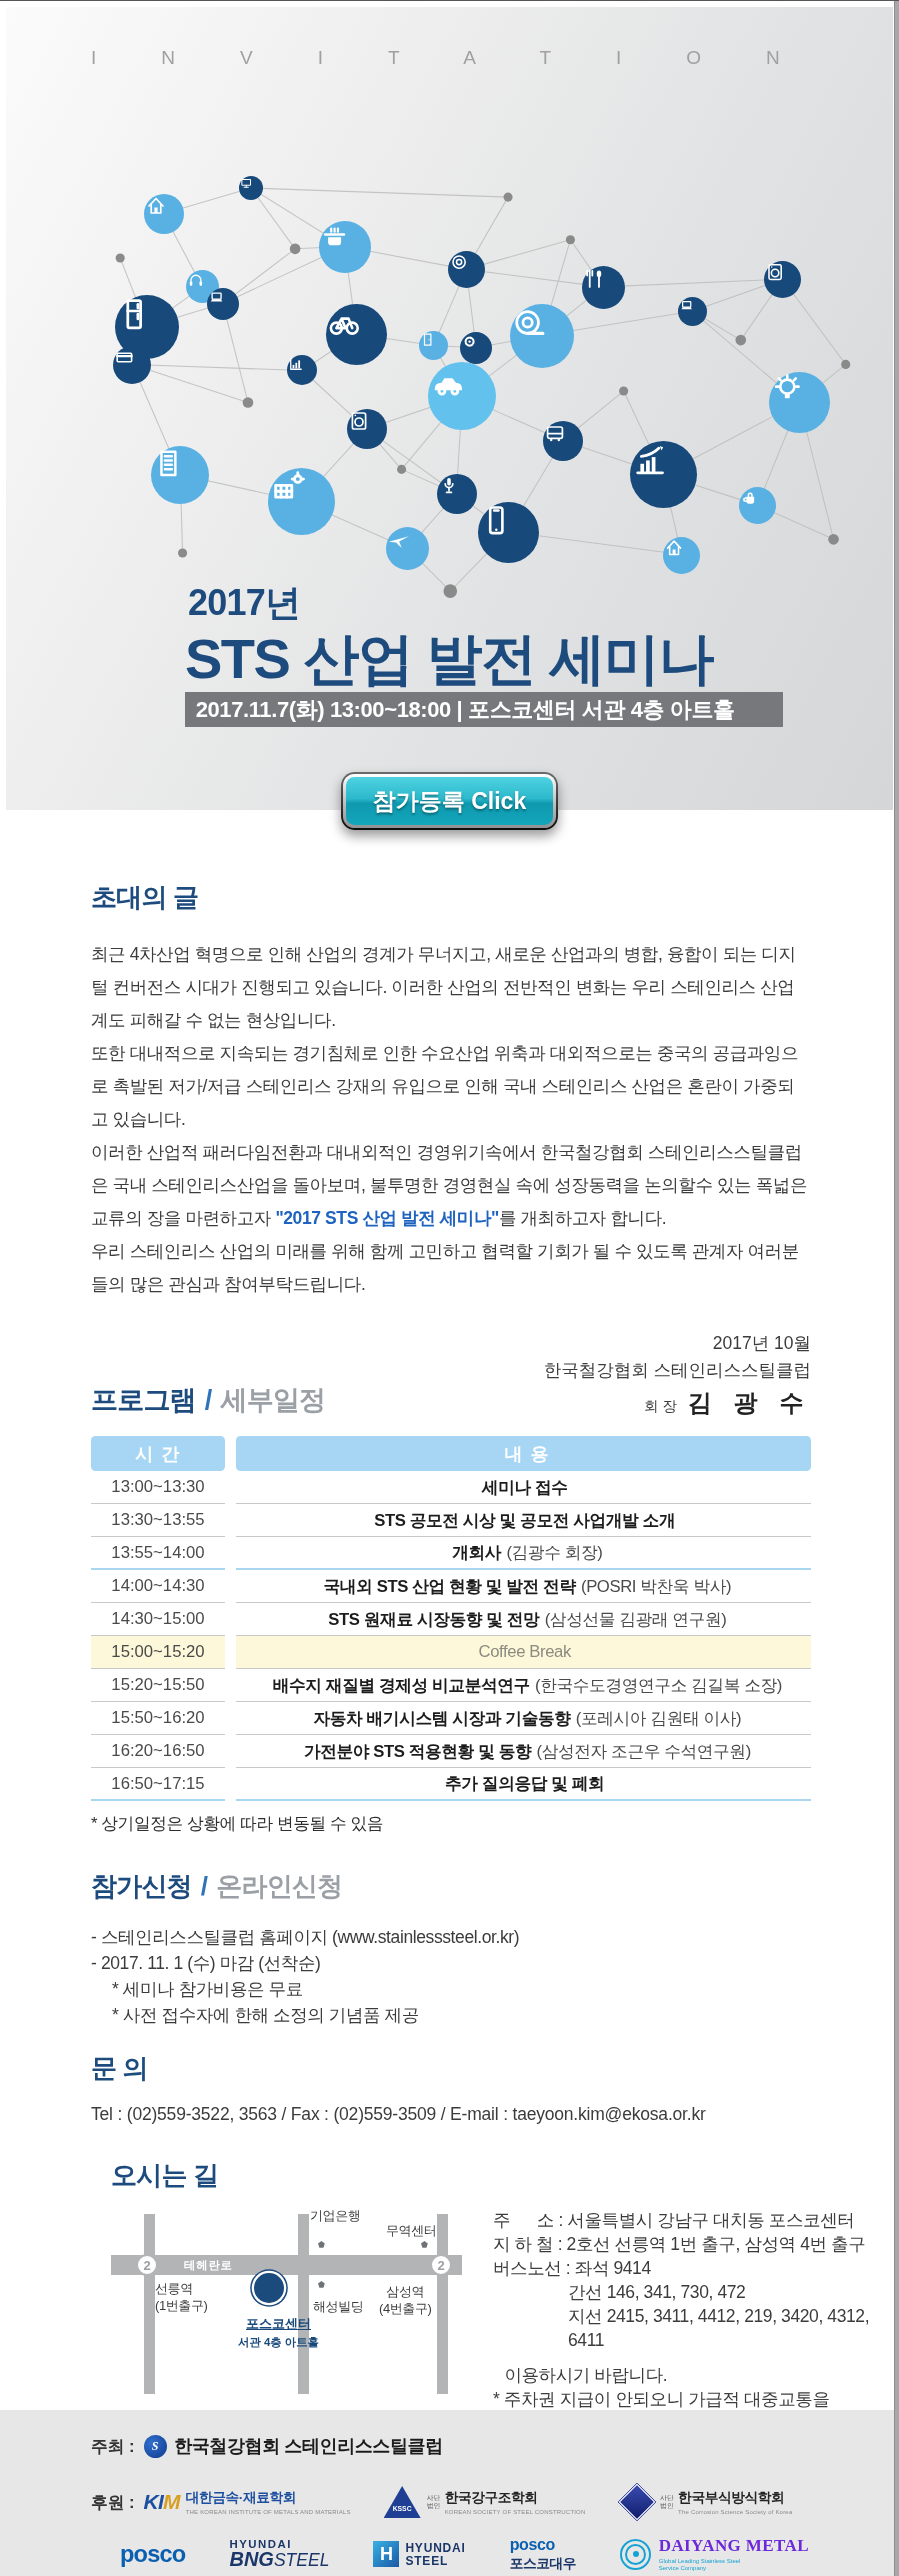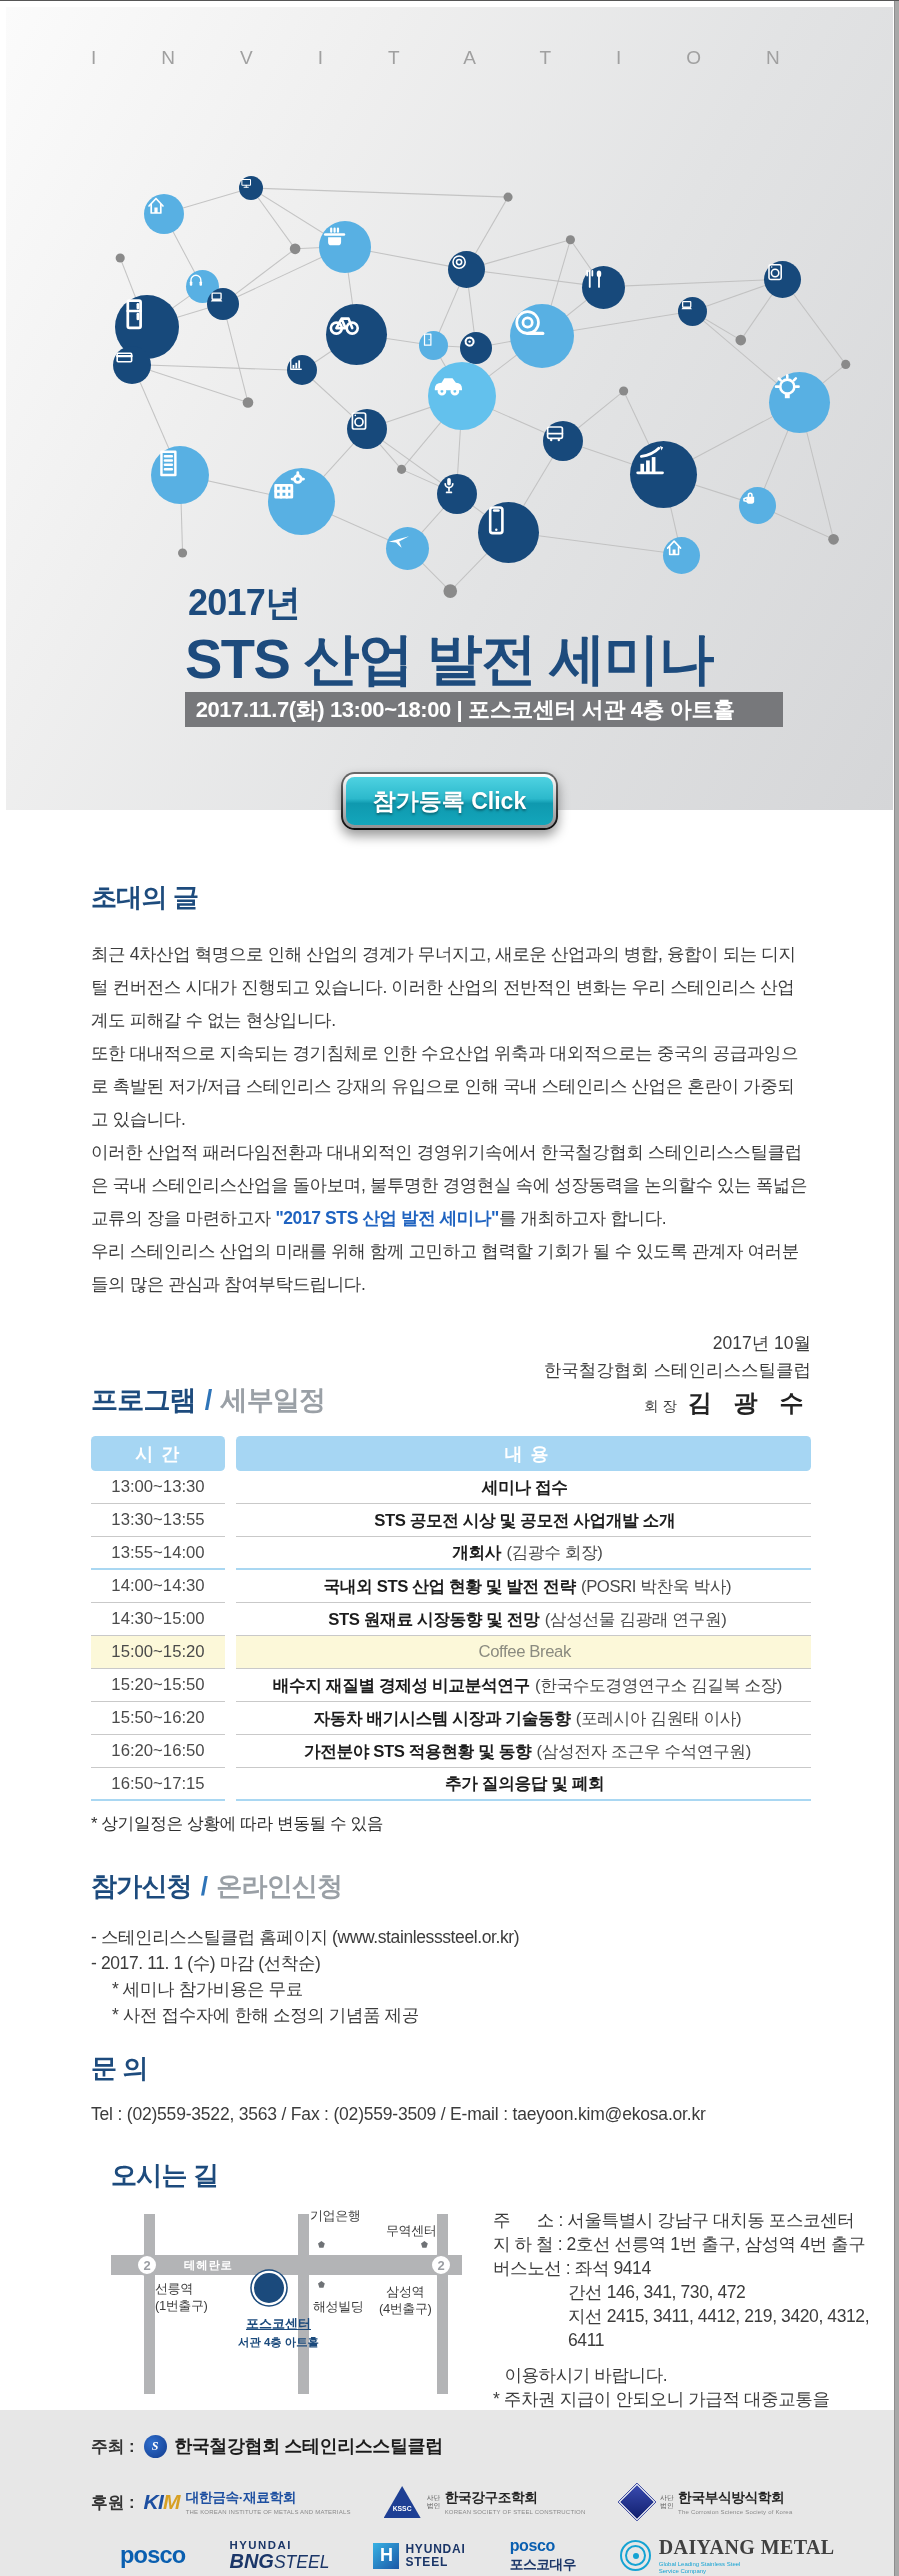--- a/index.html
+++ b/index.html
@@ -137,21 +137,21 @@
   .hs-mark{width:26px;height:26px;background:linear-gradient(135deg,#37b2e4,#1b57a6);color:#fff;
            font-size:18px;font-weight:bold;display:flex;align-items:center;justify-content:center;margin-right:6px;}
   .hs-text .l1{font-size:12px;font-weight:bold;color:#1b3668;letter-spacing:0.8px;}
   .hs-text .l2{font-size:12px;font-weight:bold;color:#1b3668;letter-spacing:0.8px;margin-top:-0.8px;}
   .pdw .l1{font-size:16px;font-weight:bold;color:#0a5fb0;letter-spacing:-0.4px;}
   .pdw .l2{font-size:13.7px;font-weight:bold;color:#1b3668;margin-top:0.8px;letter-spacing:-0.4px;}
   .dy-mark{width:27px;height:27px;border-radius:50%;border:2.3px solid #15a3d3;position:relative;margin-right:7.6px;flex:0 0 auto;}
   .dy-mark::before{content:"";position:absolute;inset:3px;border-radius:50%;border:2.3px solid #15a3d3;}
   .dy-mark::after{content:"";position:absolute;left:50%;top:50%;width:6px;height:6px;margin:-3px 0 0 -3px;
                   border-radius:50%;background:#15a3d3;}
-  .dy-text .l1{font-size:20px;color:#404040;font-family:"Liberation Serif",serif;font-weight:bold;letter-spacing:0.4px;}
+  .dy-text .l1{font-size:17px;color:#6d28d9;font-family:"Liberation Serif",serif;font-weight:bold;letter-spacing:0.4px;}
   .dy-text .tag{font-size:6px;color:#15a3d3;line-height:7.6px;margin-top:1.5px;}
 </style>
 </head>
 <body>
 
 <div class="page">
 
   <div class="hero">
     <div class="invitation">INVITATION</div>
     <div class="network">

